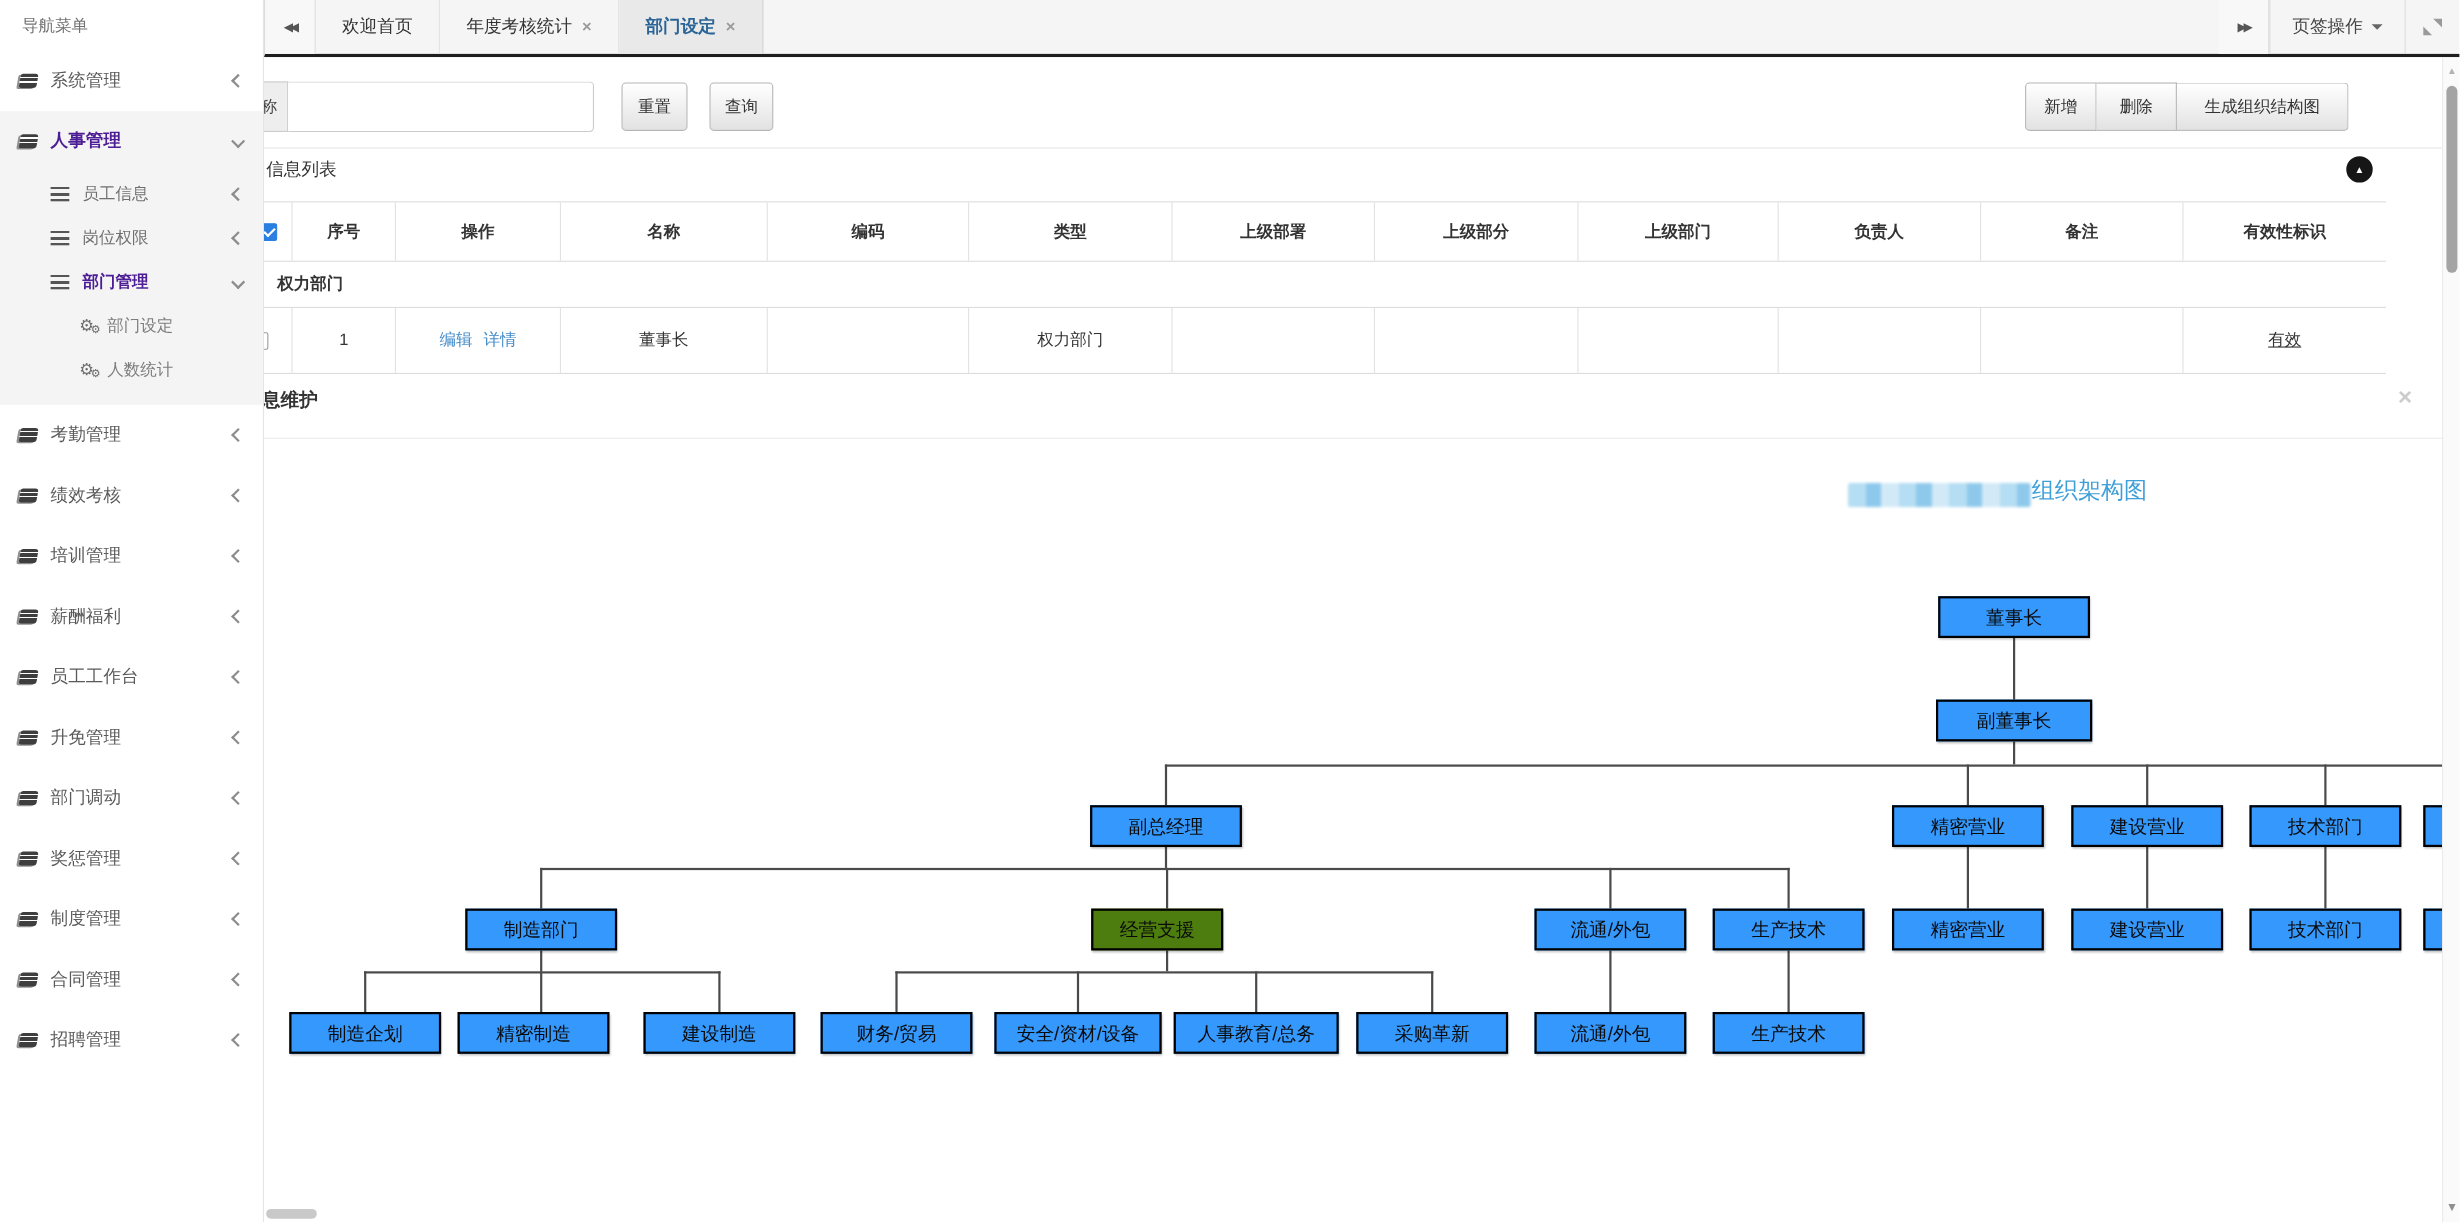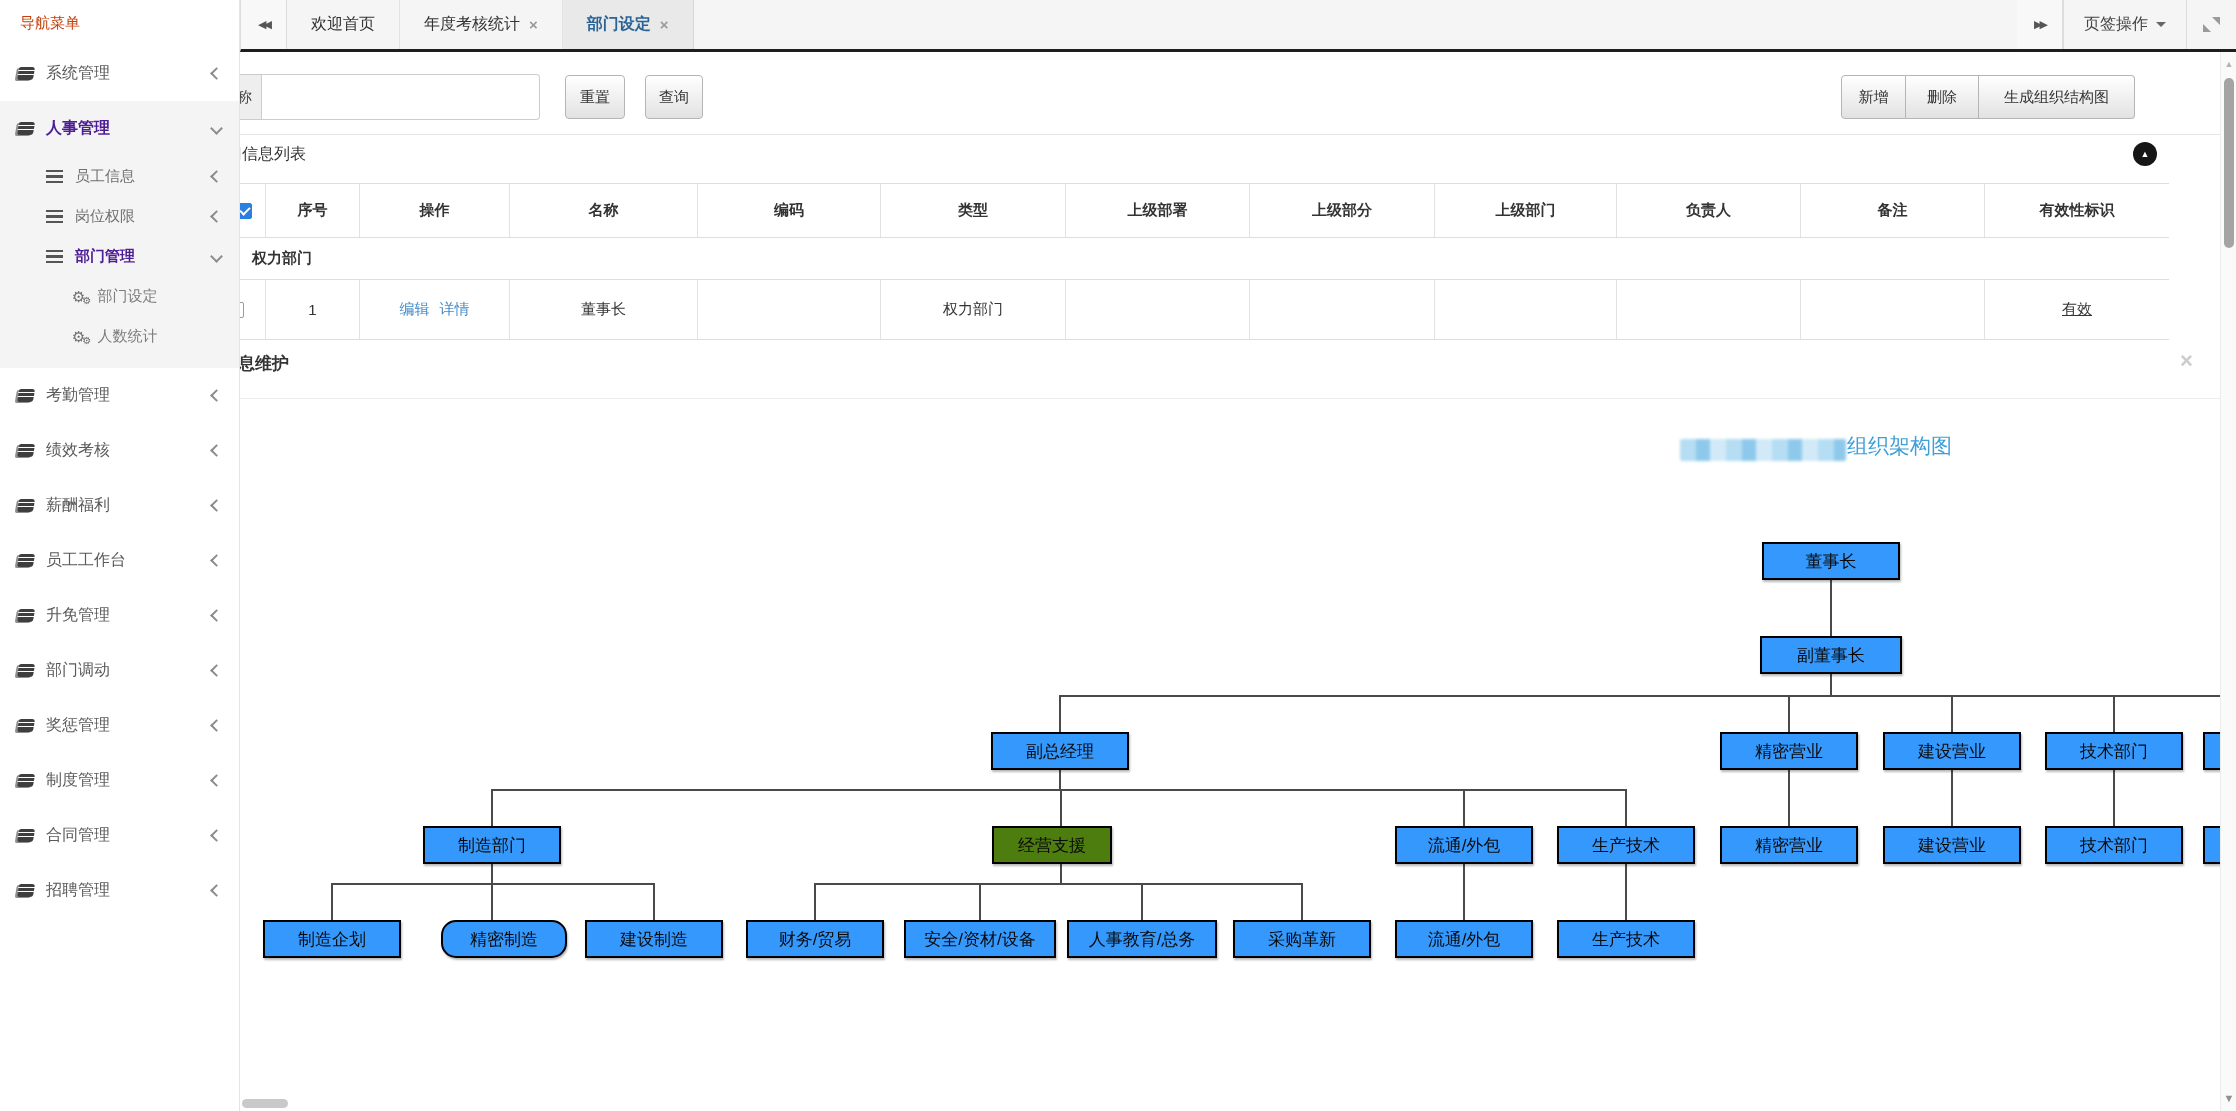--- a/index.html
+++ b/index.html
@@ -3,21 +3,21 @@
 <meta charset="utf-8">
 <style>
   *{box-sizing:border-box}
   html,body{margin:0;padding:0}
   body{width:2236px;height:1111px;position:relative;overflow:hidden;background:#fff;
        font-family:"Liberation Sans","DejaVu Sans",sans-serif;color:#333}
 
   
   #sidebar{position:absolute;left:0;top:0;width:240px;height:1111px;background:#fff;
            border-right:1px solid #e4e4e4;overflow:hidden}
-  #nav-title{height:46px;display:flex;align-items:center;padding-left:20px;color:#c2410c;font-size:15px}
+  #nav-title{height:46px;display:flex;align-items:center;padding-left:20px;color:#737373;font-size:15px}
   .side-item{display:flex;align-items:center;cursor:pointer;color:#5a5a5a}
   .side-item .s-label{flex:1;margin-left:12px;white-space:nowrap}
   .side-item.lvl1{height:55px;padding:0 18px;font-size:16px}
   .side-item.lvl2{height:40px;padding:0 18px 0 46px;font-size:15px;color:#707070}
   .side-item.lvl3{height:40px;padding:0 18px 0 72px;font-size:15px;color:#7d7d7d}
   .side-item.bold{color:#4c1d95;font-weight:bold}
   .expanded-block{background:#f4f4f4;padding-top:0;padding-bottom:12px}
   .expanded-block .lvl2:first-of-type{margin-top:10px}
   .s-icon{display:inline-block;flex:0 0 auto}
   .s-icon.book{width:16px;height:13px;border-radius:2px 3px 3px 2px;transform:skewX(-10deg);
@@ -162,20 +162,25 @@
         </div>
       </div>
       <div class="side-item lvl1">
         <span class="s-icon book"></span>
         <span class="s-label">考勤管理</span>
         <span class="chev left"></span>
       </div>
       <div class="side-item lvl1">
         <span class="s-icon book"></span>
         <span class="s-label">绩效考核</span>
+        <span class="chev left"></span>
+      </div>
+      <div class="side-item lvl1">
+        <span class="s-icon book"></span>
+        <span class="s-label">培训管理</span>
         <span class="chev left"></span>
       </div>
       <div class="side-item lvl1">
         <span class="s-icon book"></span>
         <span class="s-label">薪酬福利</span>
         <span class="chev left"></span>
       </div>
       <div class="side-item lvl1">
         <span class="s-icon book"></span>
         <span class="s-label">员工工作台</span>
@@ -339,21 +344,21 @@
       <div class="node" style="left: 1963px; top: 333px; width: 138px; background: rgb(53, 152, 253);"></div>
       <div class="node" style="left: 183px; top: 427px; width: 138px; background: rgb(53, 152, 253);">制造部门</div>
       <div class="node" style="left: 752px; top: 427px; width: 120px; background: #4d7c0f;">经营支援</div>
       <div class="node" style="left: 1155px; top: 427px; width: 138px; background: rgb(53, 152, 253);">流通/外包</div>
       <div class="node" style="left: 1317px; top: 427px; width: 138px; background: rgb(53, 152, 253);">生产技术</div>
       <div class="node" style="left: 1480px; top: 427px; width: 138px; background: rgb(53, 152, 253);">精密营业</div>
       <div class="node" style="left: 1643px; top: 427px; width: 138px; background: rgb(53, 152, 253);">建设营业</div>
       <div class="node" style="left: 1805px; top: 427px; width: 138px; background: rgb(53, 152, 253);">技术部门</div>
       <div class="node" style="left: 1963px; top: 427px; width: 138px; background: rgb(53, 152, 253);"></div>
       <div class="node" style="left: 23px; top: 521px; width: 138px; background: rgb(53, 152, 253);">制造企划</div>
-      <div class="node" style="left: 201px; top: 521px; width: 126px; background: rgb(53, 152, 253); border-radius: 15px;">精密制造</div>
+      <div class="node" style="left: 176px; top: 521px; width: 138px; background: rgb(53, 152, 253);">精密制造</div>
       <div class="node" style="left: 345px; top: 521px; width: 138px; background: rgb(53, 152, 253);">建设制造</div>
       <div class="node" style="left: 506px; top: 521px; width: 138px; background: rgb(53, 152, 253);">财务/贸易</div>
       <div class="node" style="left: 664px; top: 521px; width: 152px; background: rgb(53, 152, 253);">安全/资材/设备</div>
       <div class="node" style="left: 827px; top: 521px; width: 150px; background: rgb(53, 152, 253);">人事教育/总务</div>
       <div class="node" style="left: 993px; top: 521px; width: 138px; background: rgb(53, 152, 253);">采购革新</div>
       <div class="node" style="left: 1155px; top: 521px; width: 138px; background: rgb(53, 152, 253);">流通/外包</div>
       <div class="node" style="left: 1317px; top: 521px; width: 138px; background: rgb(53, 152, 253);">生产技术</div>
     </div>
 
   <div id="hscroll-thumb"></div>

